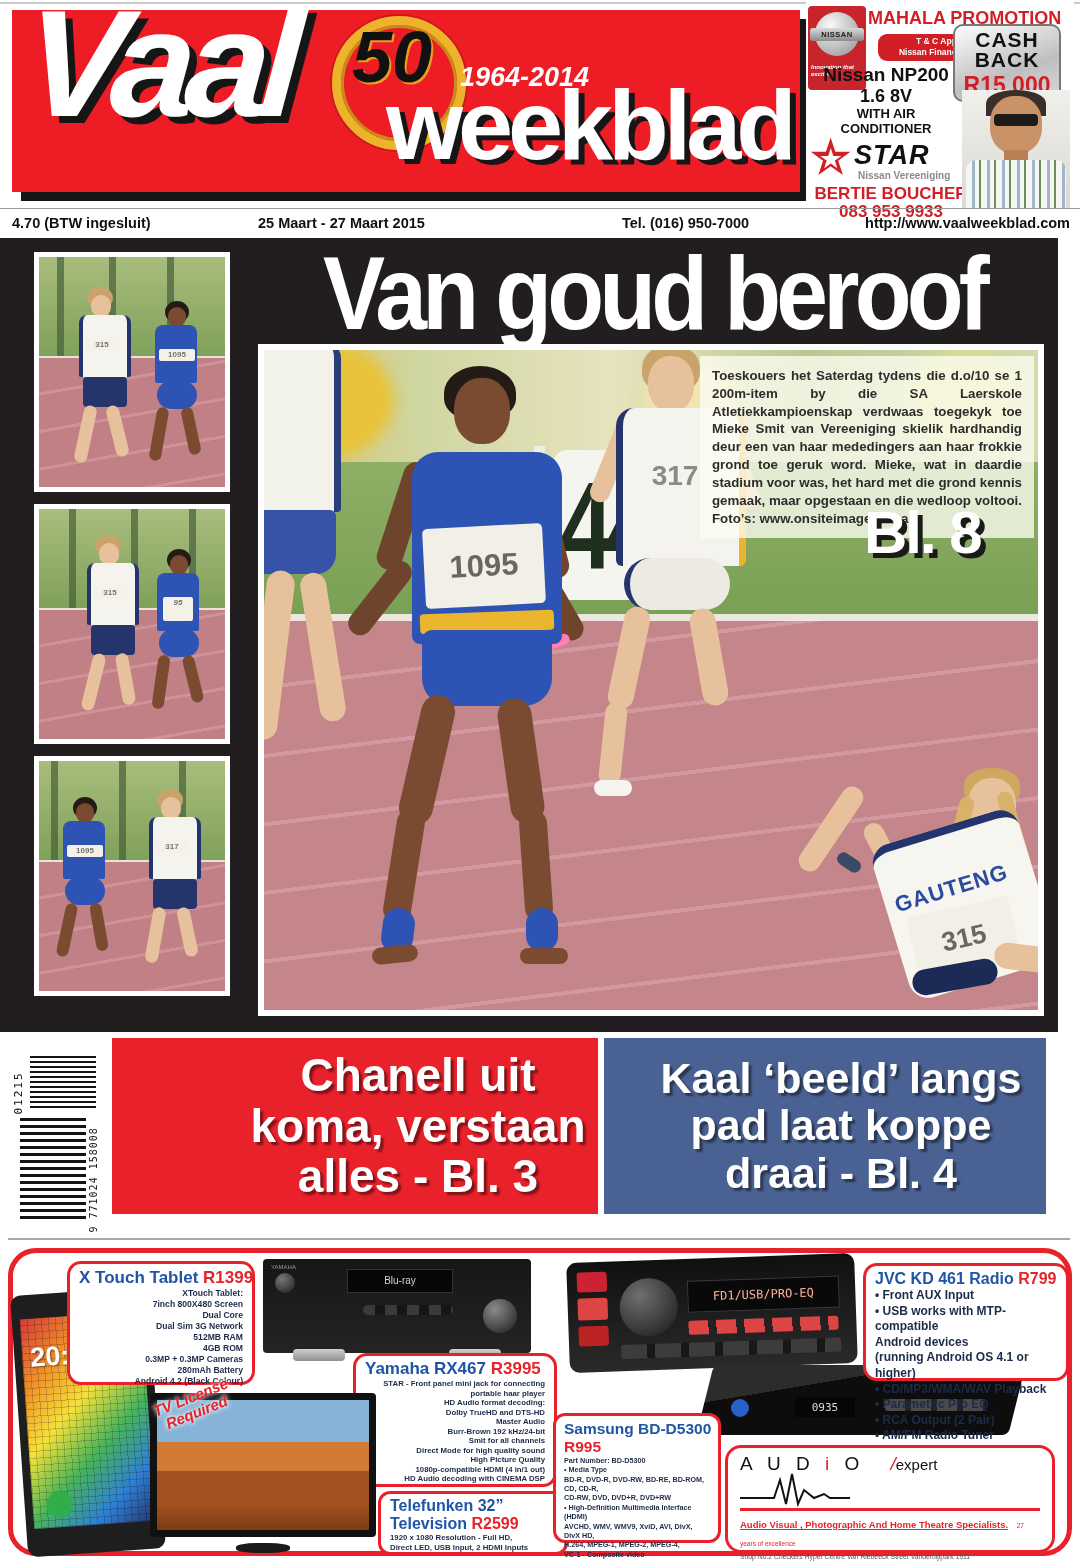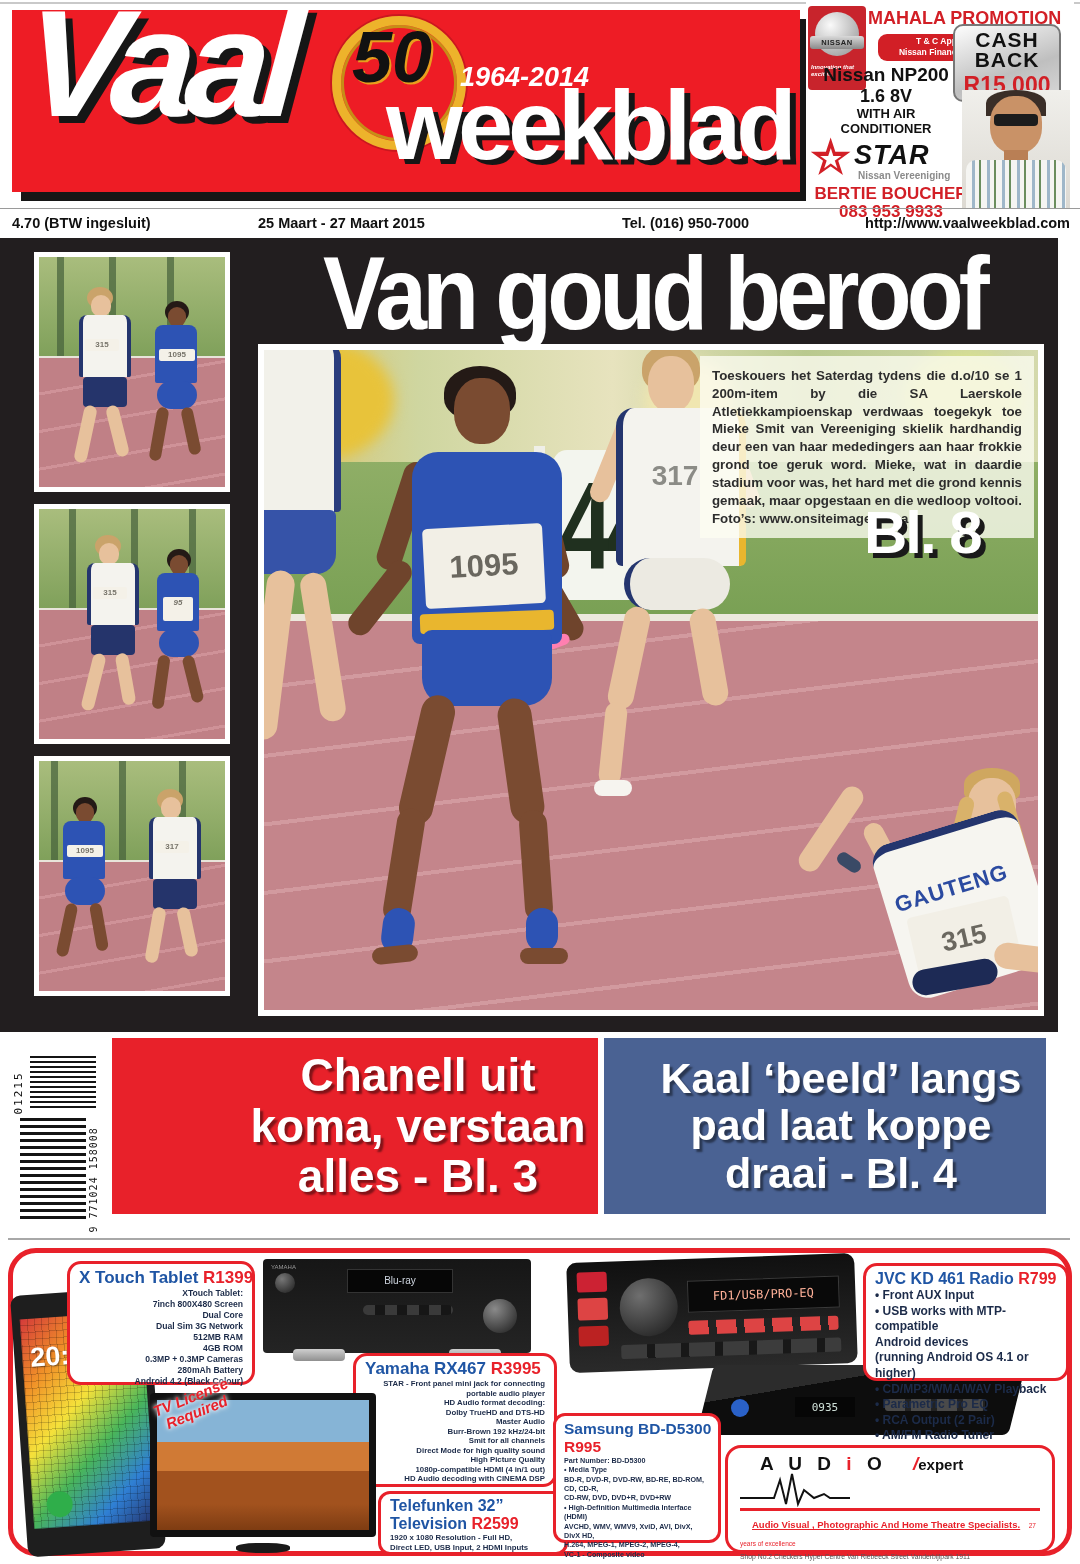--- a/index.html
+++ b/index.html
@@ -20,21 +20,21 @@
   .mast-years{left:448px;top:52px;font-size:27px;font-weight:bold;font-style:italic;color:#fff;}
   .mast-weekblad{left:374px;top:58px;font-size:99px;font-weight:bold;color:#fff;
                  letter-spacing:-5px;text-shadow:6px 5px 0 #161616;}
 
   
   .nissan{left:806px;top:2px;width:268px;height:210px;background:#fff;font-weight:bold;}
   .nis-logo{left:2px;top:4px;width:58px;height:84px;background:#c8242c;border-radius:4px;}
   .nis-circle{left:7px;top:6px;width:44px;height:44px;border-radius:50%;
               background:radial-gradient(circle at 35% 30%,#fafafa,#8f8f8f);}
   .nis-bar{left:2px;top:22px;width:54px;height:13px;background:linear-gradient(#d9d9d9,#8a8a8a);
-           border-radius:3px;font-size:7.5px;color:#222;text-align:center;line-height:13px;letter-spacing:0.5px;margin-top:8px;}
+           border-radius:3px;font-size:7.5px;color:#222;text-align:center;line-height:13px;letter-spacing:0.5px;}
   .nis-tag{left:3px;top:58px;width:52px;font-size:6px;font-style:italic;color:#fff;line-height:1.15;}
   .mahala{left:62px;top:6px;font-size:18px;color:#d21f26;white-space:nowrap;}
   .tc-pill{left:72px;top:32px;width:124px;height:27px;background:#d21f26;border-radius:9px;
            color:#fff;font-size:8.5px;text-align:center;line-height:1.35;padding-top:2px;box-sizing:border-box;}
   .cashback{left:147px;top:22px;width:104px;height:74px;border:2px solid #777;border-radius:10px;
             background:linear-gradient(160deg,#fdfdfd,#bfbfbf 60%,#d8d8d8);text-align:center;}
   .cash-line{font-size:21px;line-height:0.95;color:#111;letter-spacing:1px;}
   .cash-amt{font-size:23px;color:#d21f26;margin-top:2px;}
   .np200{left:6px;top:62px;width:148px;text-align:center;font-size:19px;color:#111;}
   .np-engine{left:6px;top:84px;width:148px;text-align:center;font-size:18px;color:#111;}
@@ -369,21 +369,21 @@
       <div style="position:absolute;right:14px;top:40px;width:34px;height:34px;border-radius:50%;background:radial-gradient(circle at 35% 30%,#8a8a8a,#1a1a1a);"></div>
       <div style="position:absolute;left:100px;top:46px;width:90px;height:10px;background:repeating-linear-gradient(90deg,#3a3a3a 0 12px,#161616 12px 22px);border-radius:5px;"></div>
       <div style="position:absolute;left:30px;bottom:-8px;width:52px;height:12px;background:linear-gradient(#cfcfcf,#8f8f8f);border-radius:4px;"></div>
       <div style="position:absolute;right:30px;bottom:-8px;width:52px;height:12px;background:linear-gradient(#cfcfcf,#8f8f8f);border-radius:4px;"></div>
     </div>
 
     <div class="callout" style="left:340px;top:100px;width:204px;height:134px;padding-top:3px;">
       <div class="c-title" style="font-size:17px;"><span>Yamaha RX467</span> <span class="c-price">R3995</span></div>
       <div class="c-specs-r" style="font-size:7.8px;line-height:1.22;">
           <div>STAR - Front panel mini jack for connecting</div>
-          <div>portable audio player</div>
+          <div>portable haar player</div>
           <div>HD Audio format decoding:</div>
           <div>Dolby TrueHD and DTS-HD</div>
           <div>Master Audio</div>
           <div>Burr-Brown 192 kHz/24-bit</div>
           <div>Smit for all channels</div>
           <div>Direct Mode for high quality sound</div>
           <div>High Picture Quality</div>
           <div>1080p-compatible HDMI (4 in/1 out)</div>
           <div>HD Audio decoding with CINEMA DSP</div>
         </div>
@@ -454,31 +454,31 @@
           <div>  (running Android OS 4.1 or higher)</div>
           <div>• CD/MP3/WMA/WAV Playback</div>
           <div>• Parametric Pro EQ</div>
           <div>• RCA Output (2 Pair)</div>
           <div>• AM/FM Radio Tuner</div>
           <div>• Remote Control</div>
         </div>
     </div>
 
     <div class="pulsebox" style="left:712px;top:192px;width:330px;height:108px;">
-      <div style="font-size:19px;font-weight:bold;color:#111;letter-spacing:5px;margin-left:20px;">
+      <div style="font-size:19px;font-weight:normal;color:#111;letter-spacing:5px;">
         <span>A U D</span>
         <span style="color:#e8212a;">i</span>
         <span>O</span>
         <span style="letter-spacing:0;margin-left:16px;"><span style="color:#e8212a;font-style:italic;">/</span><span style="font-size:15px;">expert</span></span>
       </div>
       <div style="display:flex;align-items:center;margin-top:-4px;">
         <svg width="110" height="36" viewBox="0 0 110 36">
           <polyline points="0,27 34,27 40,9 46,33 52,3 58,33 64,19 74,27 84,23 90,27 110,27" fill="none" stroke="#111" stroke-width="2"></polyline>
         </svg>
       </div>
       <div style="height:3px;background:#e8212a;margin:1px 0 3px 0;"></div>
-      <div style="font-size:9.5px;font-weight:bold;color:#e8212a;text-decoration:underline;display:inline;margin-left:12px;">Audio Visual , Photographic And Home Theatre Specialists.</div>
+      <div style="font-size:9.5px;font-weight:bold;color:#e8212a;text-decoration:underline;display:inline;">Audio Visual , Photographic And Home Theatre Specialists.</div>
       <span style="font-size:6.5px;color:#e8212a;margin-left:4px;">27 years of excellence</span>
       <div style="font-size:6.8px;color:#555;margin-top:3px;">Shop No.2 Checkers Hyper Centre   Van Riebeeck Street   Vanderbijlpark   1911</div>
       
     </div>
   </div>
 </div>
 
 </body></html>

